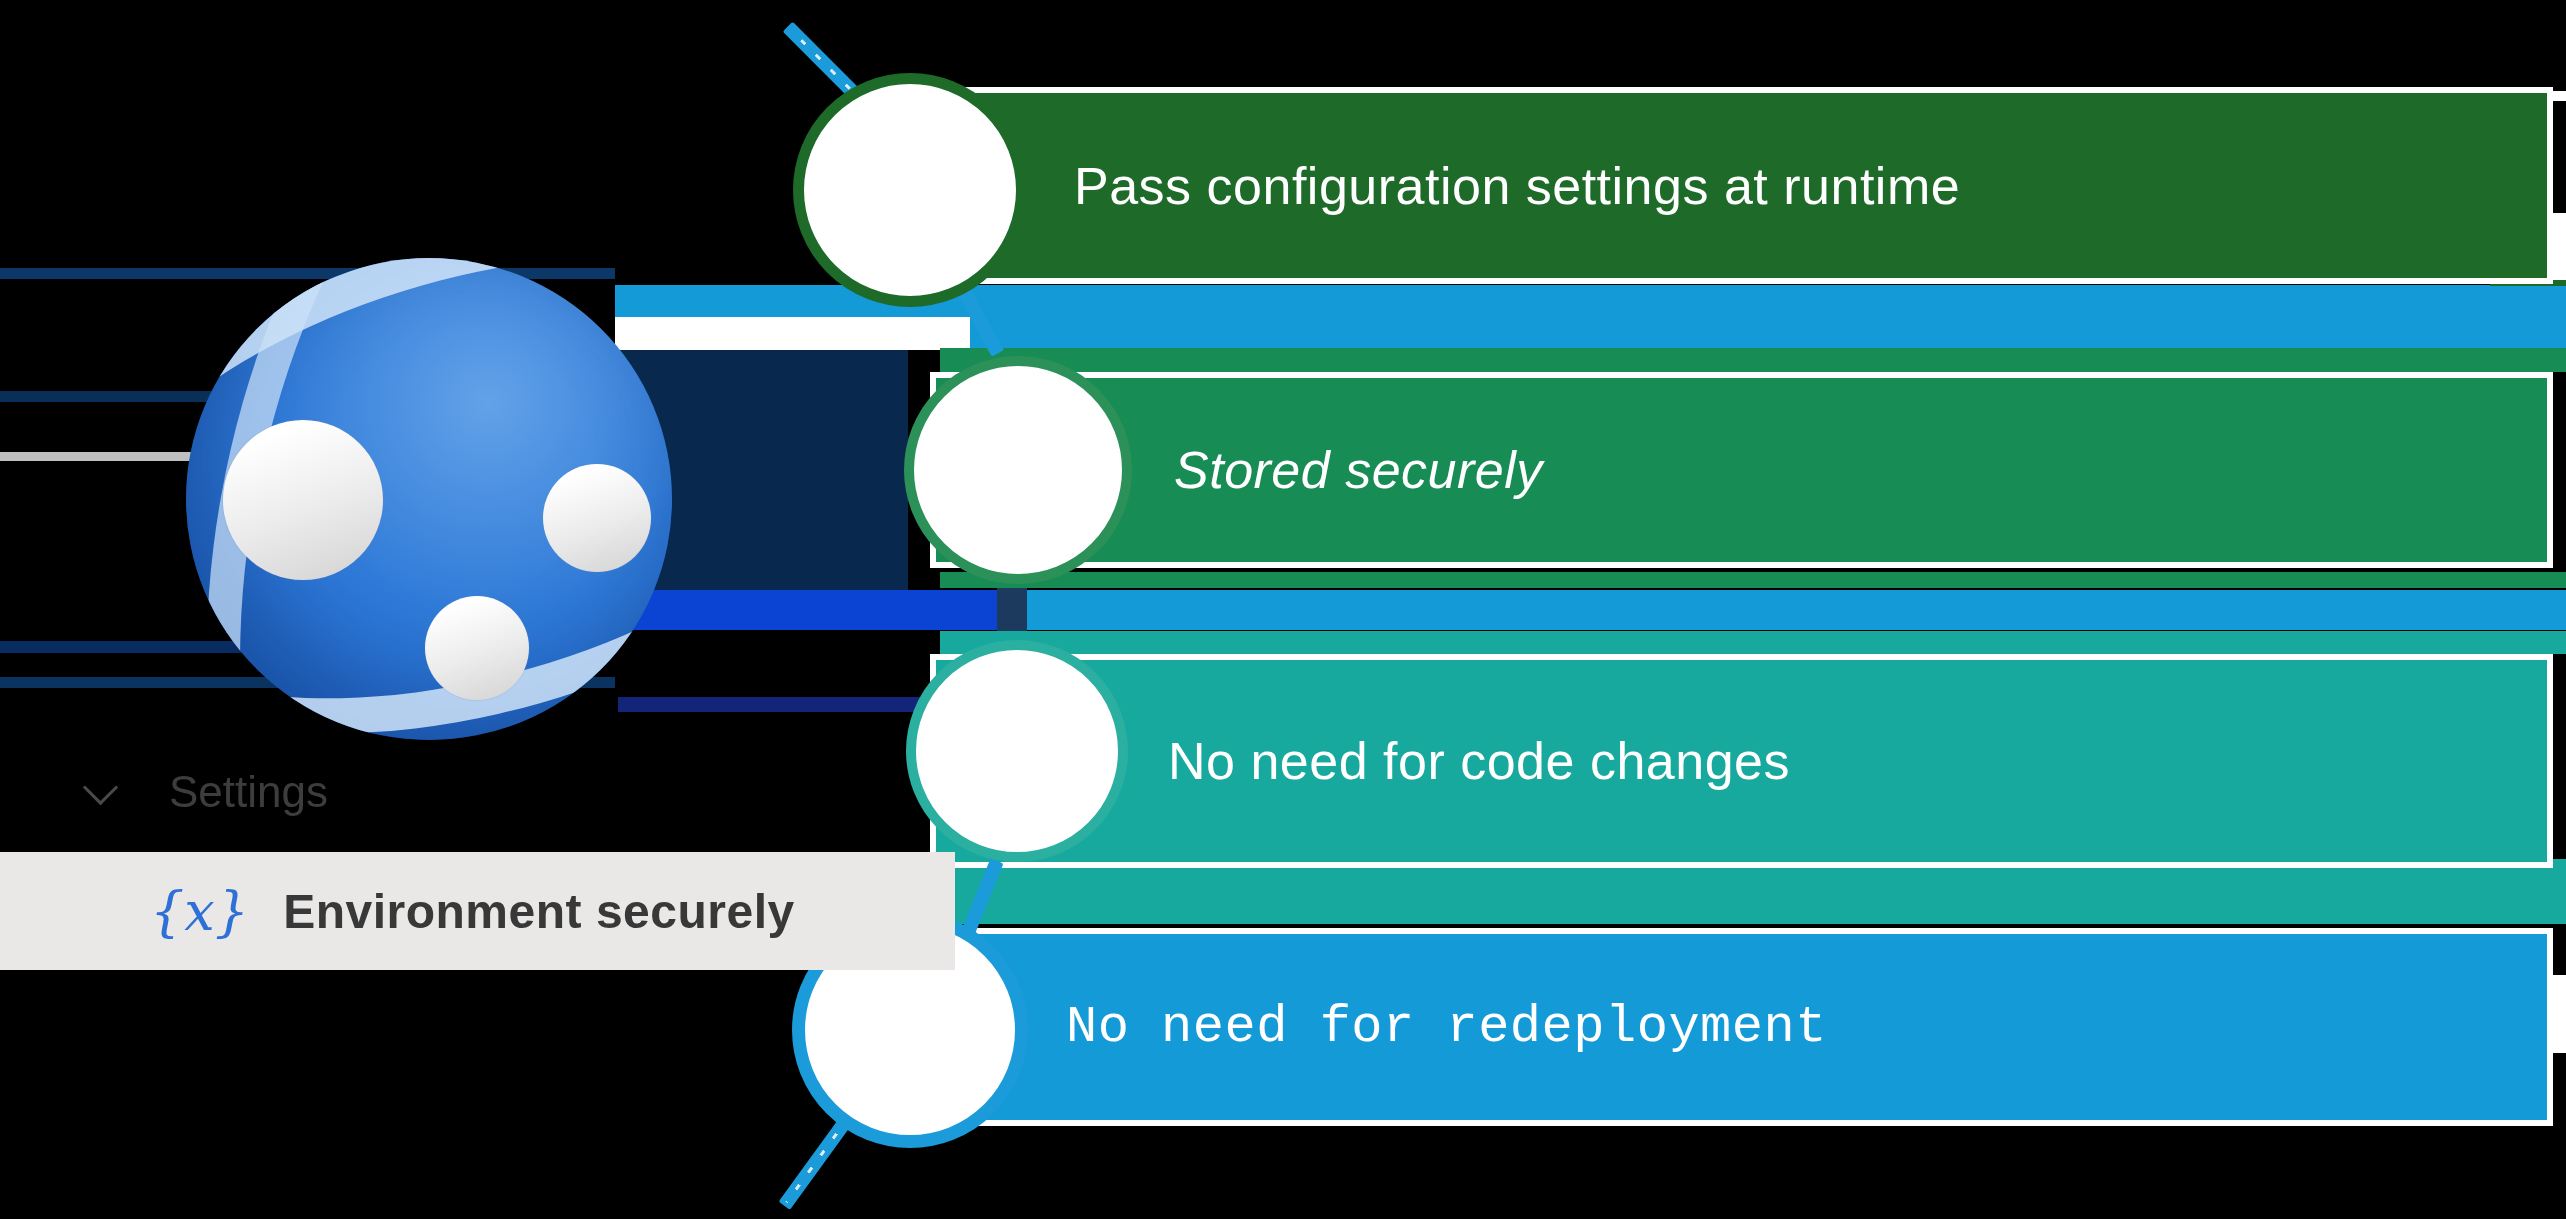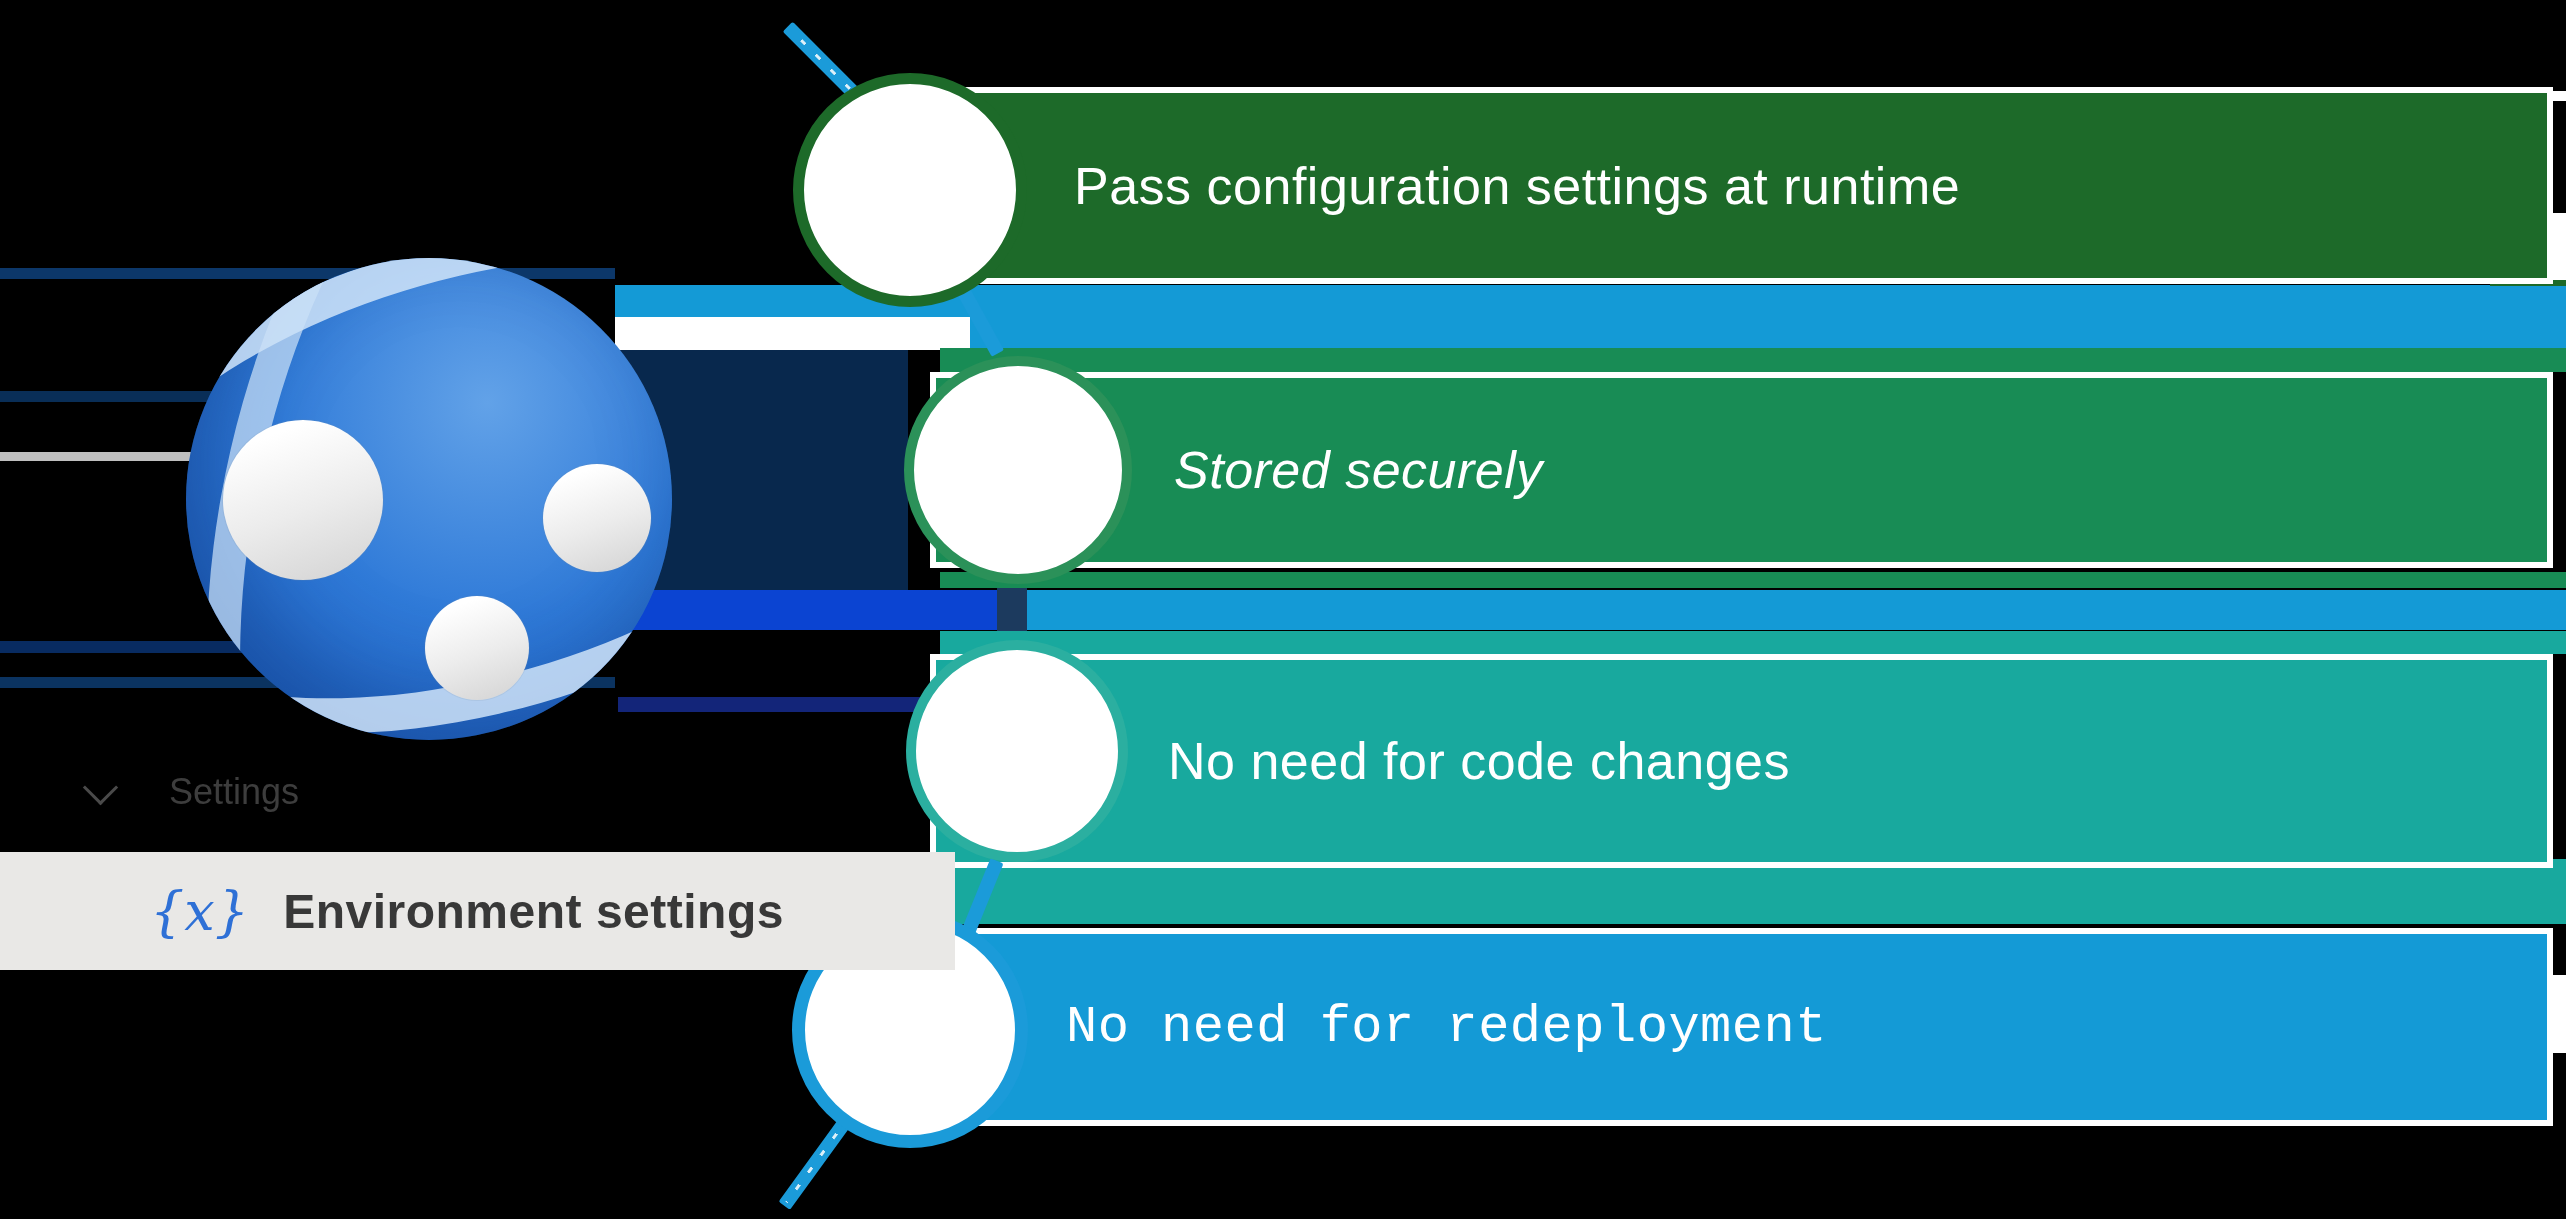--- a/index.html
+++ b/index.html
@@ -49,21 +49,21 @@
      background:linear-gradient(160deg,#ffffff 15%,#ececec 55%,#d2d2d2 100%);
      box-shadow:0 0 0 1px rgba(120,140,160,.15);}
   .node.n1{left:37px;top:162px;width:160px;height:160px;}
   .node.n2{left:357px;top:206px;width:108px;height:108px;}
   .node.n3{left:239px;top:338px;width:104px;height:104px;}
 
   
   .settings-row{position:absolute;left:0;top:762px;height:60px;display:flex;align-items:center;}
   .chev{width:22px;height:22px;border-right:3px solid #4a4a4a;border-bottom:3px solid #4a4a4a;
         transform:rotate(45deg);margin-left:88px;margin-top:-10px;}
-  .settings-label{margin-left:56px;font-size:36px;color:var(--textdark);text-align:right;}
+  .settings-label{margin-left:56px;font-size:44px;color:var(--textdark);text-align:right;}
   .env-row{position:absolute;left:0;top:852px;width:955px;height:118px;background:var(--graybox);
         display:flex;align-items:center;}
   .env-accent{position:absolute;left:0;top:852px;width:12px;height:118px;background:var(--accent);}
   .env-icon{margin-left:150px;font-family:"DejaVu Serif", serif;font-style:italic;
         font-size:54px;color:var(--envblue);}
   .env-label{margin-left:34px;font-size:48px;font-weight:700;color:#383838;letter-spacing:.5px;}
 </style>
 </head>
 <body>
 
@@ -122,16 +122,16 @@
     <div class="node n3"></div>
   </div>
 
   <div class="settings-row">
     <span class="chev"></span>
     <span class="settings-label">Settings</span>
   </div>
   <div class="env-accent"></div>
   <div class="env-row">
     <span class="env-icon">{x}</span>
-    <span class="env-label">Environment settings</span>
+    <span class="env-label">Environment securely</span>
   </div>
 
 </div>
 
 </body></html>

